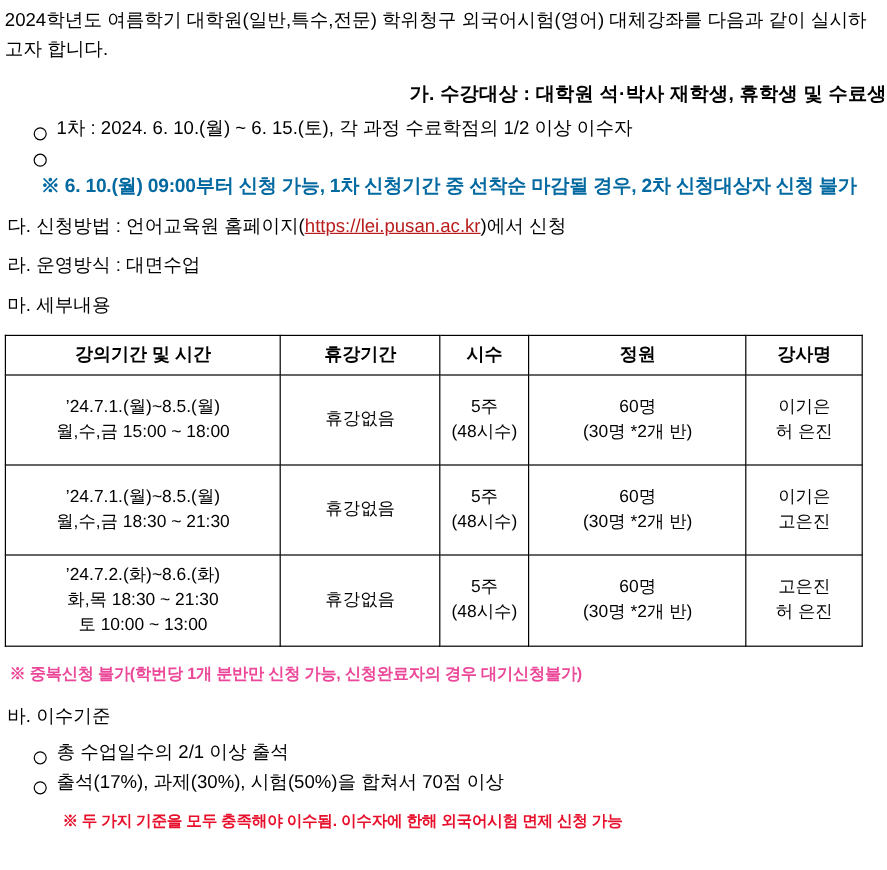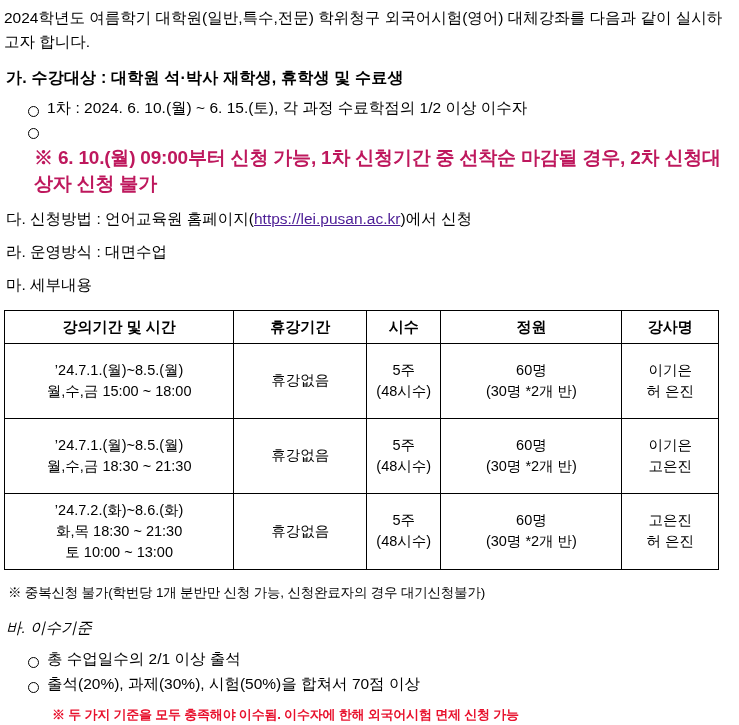--- a/index.html
+++ b/index.html
@@ -24,20 +24,21 @@
   .intro {
     font-size: 15.5px;
     line-height: 1.55;
     margin: 6px 8px 0 4px;
   }
   .section {
     font-size: 16px;
     font-weight: bold;
     margin: 14px 0 0 6px;
     letter-spacing: 0.2px;
+    text-align: right;
   }
   .section-b {
     font-size: 15.5px;
     margin: 12px 0 0 6px;
   }
   .bullets {
     margin: 7px 0 0 28px;
   }
   .bullet {
     font-size: 15.5px;
@@ -49,42 +50,42 @@
   .circle-marker {
     display: inline-block;
     width: 9px;
     height: 9px;
     border: 1.6px solid #000;
     border-radius: 50%;
     margin-top: 7px;
     flex: 0 0 auto;
   }
   .note-red {
-    color: #be185d;
-    font-weight: bold;
-    font-size: 19px;
+    color: #0369a1;
+    font-weight: bold;
+    font-size: 16px;
     margin: 6px 0 0 34px;
     letter-spacing: -0.2px;
   }
   .note-red-2 {
-    color: #000000;
-    font-weight: normal;
+    color: #ec4899;
+    font-weight: bold;
     font-size: 13.5px;
     margin: 14px 0 0 8px;
     letter-spacing: -0.2px;
   }
   .note-red-3 {
     color: #e8112d;
     font-weight: bold;
     font-size: 13px;
     margin: 10px 0 0 52px;
     letter-spacing: -0.2px;
   }
   .link {
-    color: #4c1d95;
+    color: #b91c1c;
     text-decoration: underline;
   }
   table.schedule {
     border-collapse: collapse;
     margin: 14px 0 0 4px;
     width: 715px;
     table-layout: fixed;
   }
   table.schedule th,
   table.schedule td {
@@ -106,21 +107,20 @@
   }
   .col1 { width: 228px; }
   .col2 { width: 132px; }
   .col3 { width: 74px; }
   .col4 { width: 180px; }
   .col5 { width: 96px; }
   .cell-line { display: block; }
   .criteria {
     font-size: 15.5px;
     margin: 16px 0 0 6px;
-    font-style: italic;
   }
   .crit-bullets {
     margin: 8px 0 0 28px;
   }
 </style>
 </head>
 <body>
 
 <div class="page">
 
@@ -232,19 +232,19 @@
 
   <div class="criteria">바.  이수기준</div>
 
   <div class="crit-bullets">
     <div class="bullet">
       <span class="circle-marker"></span>
       <span>총  수업일수의 2/1 이상 출석</span>
     </div>
     <div class="bullet">
       <span class="circle-marker"></span>
-      <span>출석(20%),  과제(30%),  시험(50%)을 합쳐서 70점 이상</span>
+      <span>출석(17%),  과제(30%),  시험(50%)을 합쳐서 70점 이상</span>
     </div>
   </div>
 
   <div class="note-red-3">※  두 가지 기준을 모두 충족해야 이수됨.  이수자에 한해  외국어시험 면제 신청 가능</div>
 
 </div>
 
 </body></html>

